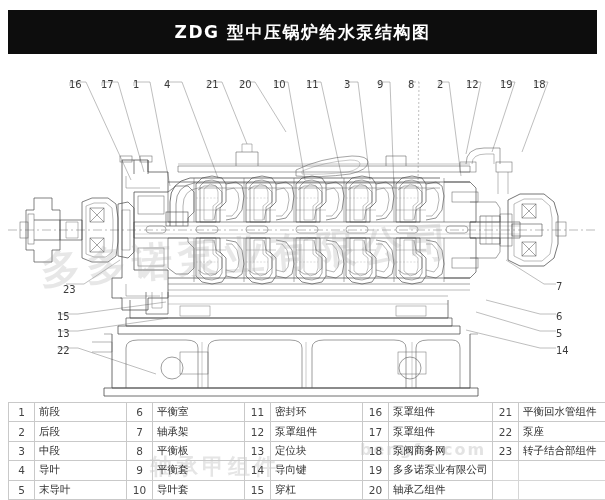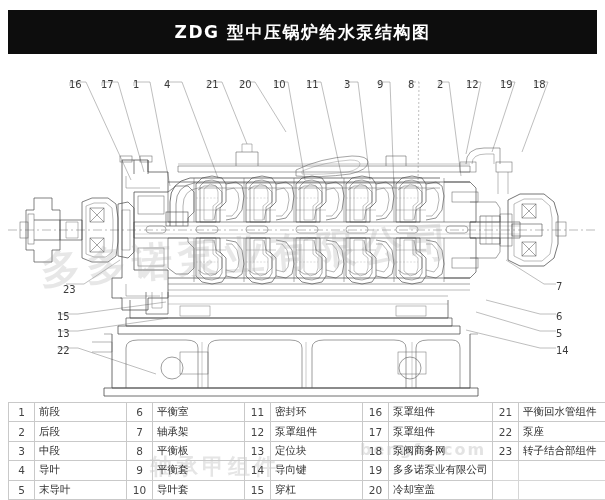--- a/index.html
+++ b/index.html
@@ -455,18 +455,18 @@
         <td class="lbl blank"></td>
       </tr>
       <tr>
         <td class="num">5</td>
         <td class="lbl">末导叶</td>
         <td class="num">10</td>
         <td class="lbl">导叶套</td>
         <td class="num">15</td>
         <td class="lbl">穿杠</td>
         <td class="num">20</td>
-        <td class="lbl">冷却室盖</td>
+        <td class="lbl">轴承乙组件</td>
         <td class="num blank"></td>
         <td class="lbl blank"></td>
       </tr>
     </tbody>
 </table>
 
 </body></html>

